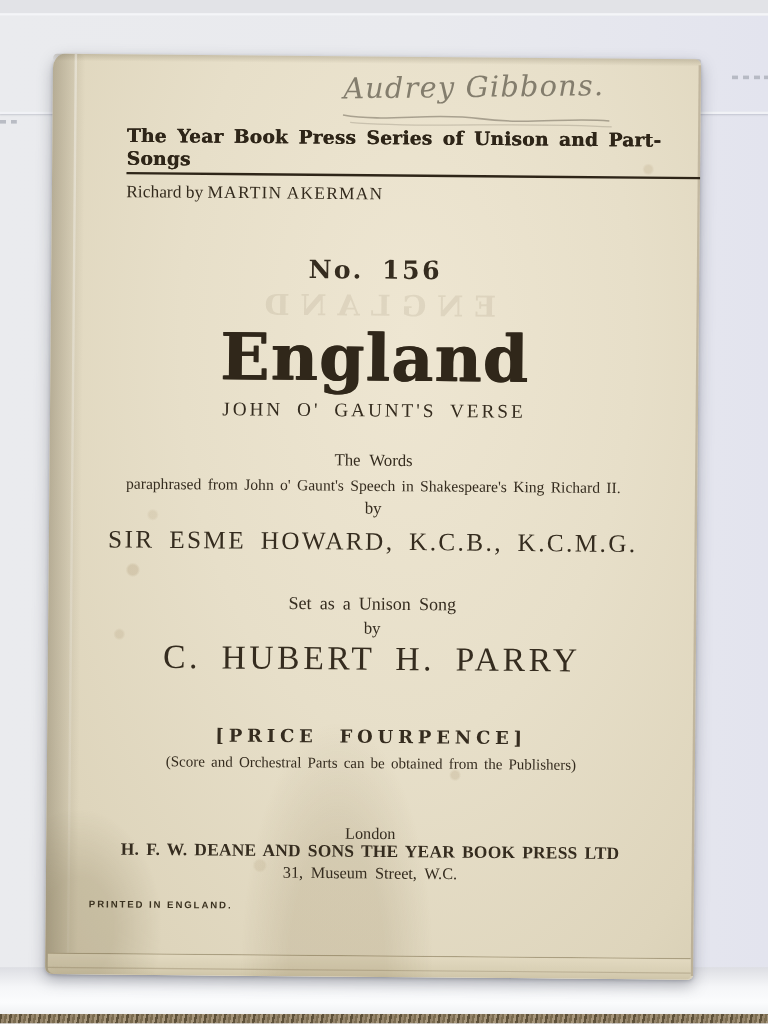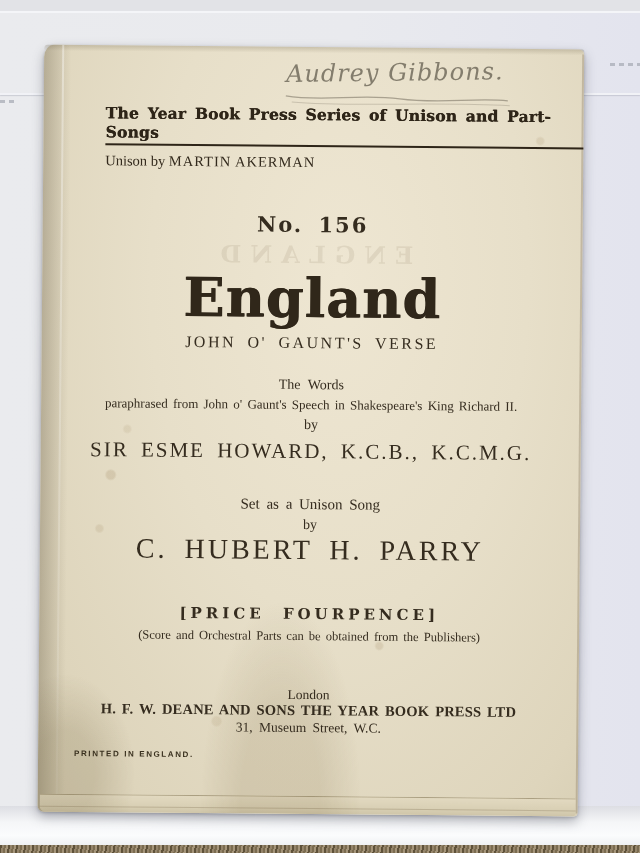--- a/index.html
+++ b/index.html
@@ -120,21 +120,21 @@
 
     <div class="handwriting">Audrey Gibbons.</div>
     <svg class="squiggle" width="230" height="16" viewBox="0 0 230 16">
       <path d="M4,5 C40,11 78,2 118,7 C158,12 192,5 226,8" fill="none" stroke="rgba(115,108,92,.55)" stroke-width="1.3"></path>
       <path d="M10,11 C70,16 150,9 228,13" fill="none" stroke="rgba(115,108,92,.28)" stroke-width="1"></path>
     </svg>
 
     <div class="series-wrap">
       <div class="series-title">The Year Book Press Series of Unison and Part-Songs</div>
       <div class="edited-line">
-        <span>Unison by</span>
+        <span>Richard by</span>
         <span class="editor">MARTIN AKERMAN</span>
       </div>
     </div>
 
     <div class="txt no">No. 156</div>
 
     <div class="txt ghost">ENGLAND</div>
 
     <div class="txt main-title">England</div>
 

